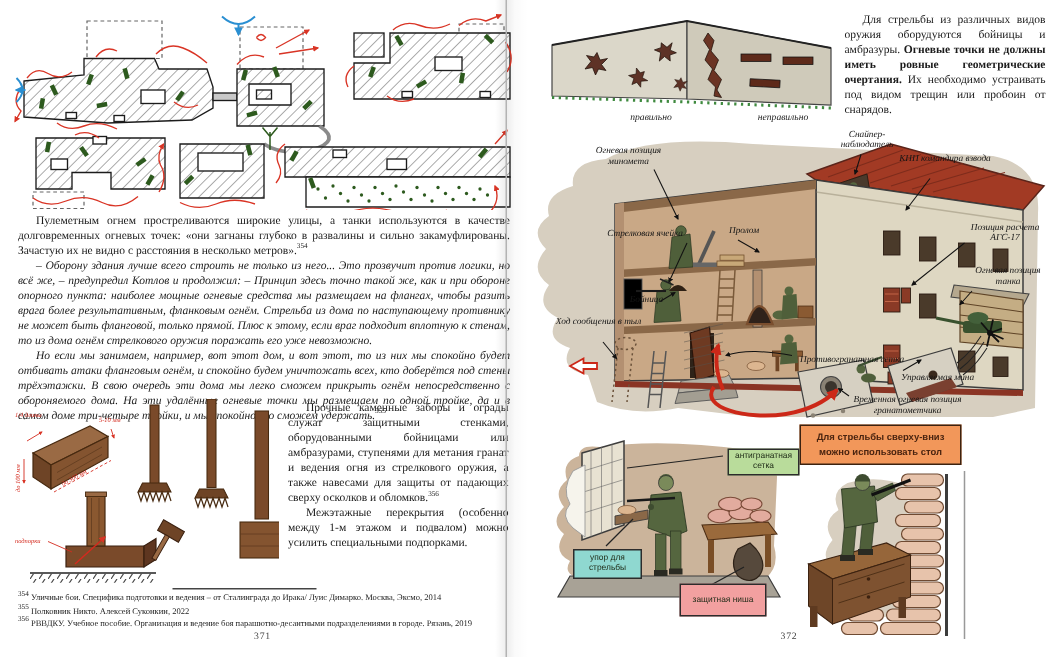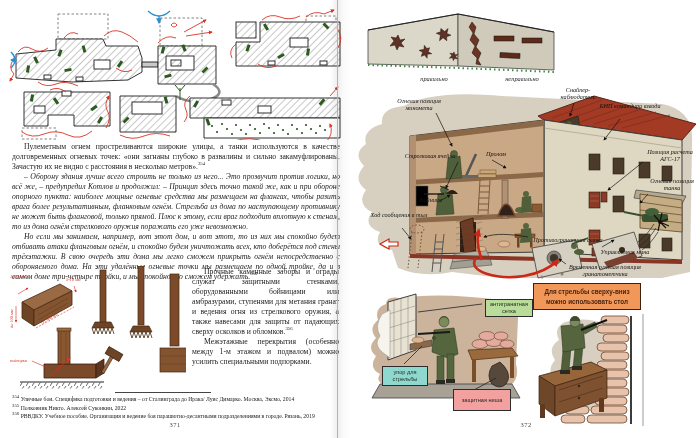--- a/index.html
+++ b/index.html
@@ -262,20 +262,23 @@
     <g>
       <path d="M112,16 l4,5 l-2,7 l5,6 l-3,7 l5,6 l-3,7 l3,5 l-5,-1 l1,-6 l-5,-5 l3,-7 l-5,-6 l3,-7 l-4,-6 Z" fill="#6b3424" stroke="#1d0f08" stroke-width="0.5"></path>
       <rect x="134" y="30" width="20" height="5" fill="#5e2a1a" stroke="#111" stroke-width="0.5"></rect>
       <rect x="162" y="32" width="20" height="5" fill="#5e2a1a" stroke="#111" stroke-width="0.5"></rect>
       <rect x="140" y="47" width="20" height="5" fill="#5e2a1a" stroke="#111" stroke-width="0.5" transform="rotate(3 150 49)"></rect>
     </g>
   </svg>
   <div class="walllabel" style="left:52px;top:75px;width:60px">правильно</div>
   <div class="walllabel" style="left:138px;top:75px;width:64px">неправильно</div>
 
+  <div class="bodytext" style="position:absolute;left:211px;top:8px;width:134px">
+    <p><span>Для стрельбы из различных видов оружия оборудуются бойницы и амбразуры. </span><b>Огневые точки не должны иметь ровные геометрические очертания.</b><span> Их необходимо устраивать под видом трещин или пробоин от снарядов.</span></p>
+  </div>
 
   <svg style="position:absolute;left:0;top:82px" width="348" height="208" viewBox="0 0 348 208">
     <path d="M30,42 Q10,48 14,62 Q0,72 12,84 Q0,98 14,108 Q4,122 20,130 Q10,144 28,150 Q20,164 40,168 L46,186 Q70,196 100,190 L150,196 L310,196 L338,190 L340,60 Q342,28 310,22 L150,14 Q80,8 52,24 Q28,26 30,42 Z" fill="#d7cfc0"></path>
     <polygon points="186,34 242,14 344,42 330,58 192,38" fill="#a23a24" stroke="#5a241a" stroke-width="1"></polygon>
     <path d="M200,36 L250,18 M214,38 L262,21 M228,40 L276,24 M242,42 L290,27 M256,44 L304,30 M270,46 L318,33" stroke="#7e2c1c" stroke-width="0.7" fill="none"></path>
     <polygon points="208,40 226,34 228,46 210,52" fill="#4a3a2c" stroke="#2a1c12" stroke-width="0.6"></polygon>
     <circle cx="217" cy="42" r="2.5" fill="#55663f"></circle>
     <polygon points="192,38 330,58 330,178 192,170" fill="#ded7c2" stroke="#3c3c3c" stroke-width="1"></polygon>
     <path d="M192,46 L330,66" stroke="#b8b09a" stroke-width="1"></path>
     <g fill="#4a3a2a" stroke="#2a1c12" stroke-width="0.6">

